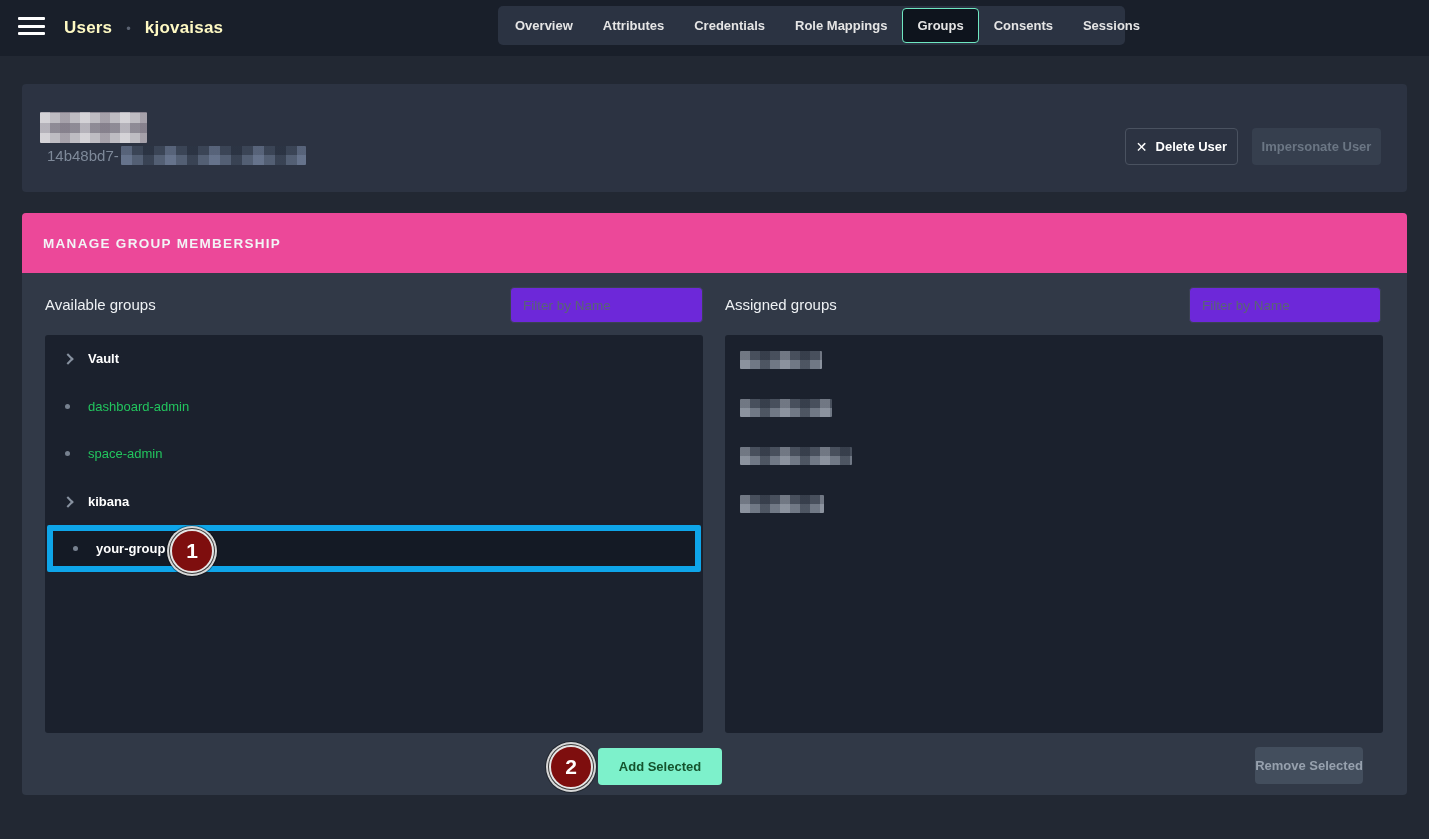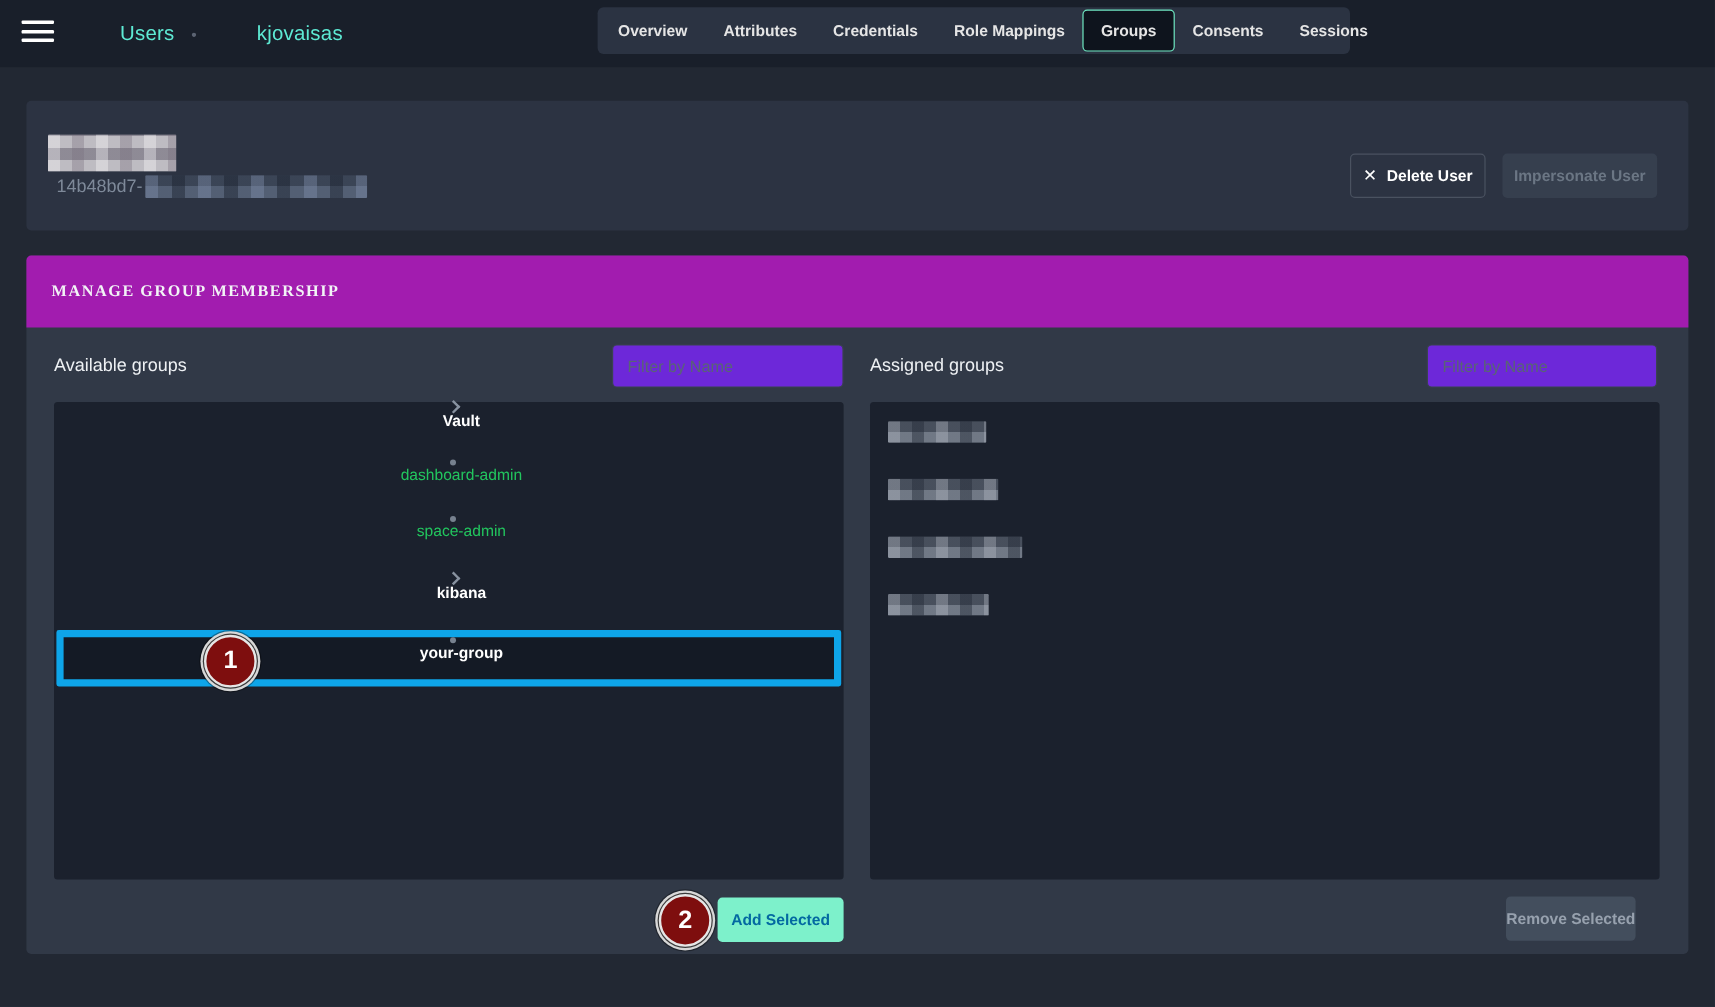--- a/index.html
+++ b/index.html
@@ -10,21 +10,21 @@
     color:#fff;
     overflow:hidden;
   }
   .stage { position:relative; width:1429px; height:839px; }
 
   
   .topbar { position:absolute; left:0; top:0; width:1429px; height:56px; background:#191f2a; }
   .hamburger { position:absolute; left:18px; top:17px; width:27px; height:22px; cursor:pointer; }
   .hamburger span { display:block; height:3px; background:#fff; border-radius:1px; margin-bottom:4.5px; }
   .breadcrumb { position:absolute; left:64px; top:0; height:56px; display:flex; align-items:center; gap:14px; }
-  .breadcrumb .crumb { font-size:17px; font-weight:normal; color:#5eead4; letter-spacing:.2px;margin-left:36px; }
+  .breadcrumb .crumb { font-size:17px; font-weight:bold; color:#fef9c3; letter-spacing:.2px; }
   .breadcrumb .sep { color:#5b6372; font-size:13px; }
 
   
   .tabbar { position:absolute; left:498px; top:6px; width:627px; height:39px; background:#2b3342;
             border-radius:5px; display:flex; align-items:stretch; padding:2px; }
   .tab { flex:1 1 auto; display:flex; align-items:center; justify-content:center;
          font-size:13px; font-weight:bold; color:#e5e5e5; white-space:nowrap; padding:0 14px;
          border:1px solid transparent; border-radius:4px; cursor:pointer; }
   .tab.active { background:#0e141d; border-color:#6fe8c2; }
 
@@ -50,55 +50,55 @@
   .btn { display:flex; align-items:center; justify-content:center; gap:8px; border-radius:4px;
          font-size:13px; font-weight:bold; cursor:pointer; }
   .btn-delete { position:absolute; left:1103px; top:44px; width:113px; height:37px;
                 background:transparent; border:1px solid #4a5260; color:#fff; }
   .btn-delete .x-ico { font-size:14px; font-weight:bold; }
   .btn-impersonate { position:absolute; left:1230px; top:44px; width:129px; height:37px;
                      background:#363f4e; color:#6b7684; cursor:default; }
 
   
   .section { position:absolute; left:22px; top:213px; width:1385px; height:582px; background:#313947; border-radius:4px; }
-  .section-head { position:absolute; left:0; top:0; width:100%; height:60px; background:#a21caf;
-                  border-radius:4px 4px 0 0; display:flex; align-items:center; padding-left:21px;font-family:Liberation Serif, serif; }
+  .section-head { position:absolute; left:0; top:0; width:100%; height:60px; background:#ec4899;
+                  border-radius:4px 4px 0 0; display:flex; align-items:center; padding-left:21px; }
   .section-title { font-size:13.5px; font-weight:bold; letter-spacing:1.3px; color:#f2f4f6; }
 
   .col-label { position:absolute; top:73px; height:36px; display:flex; align-items:center; font-size:15px; color:#eef1f4; }
   .lbl-available { left:23px; }
   .lbl-assigned  { left:703px; }
   .filter-input { position:absolute; top:74px; height:36px; background:#6d28d9; border:1px solid #3a4250;
                   border-radius:4px; color:#aeb6c2; font-size:13.5px; padding:0 12px;
                   font-family:"Liberation Sans","DejaVu Sans",sans-serif; }
   .filter-input::placeholder { color:#596475; }
   .filter-available { left:488px; width:193px; }
   .filter-assigned  { left:1167px; width:192px; }
 
   .panel { position:absolute; top:122px; width:658px; height:398px; background:#1b212d; border-radius:3px; }
   .panel-available { left:23px; }
   .panel-assigned  { left:703px; }
 
-  .grow { height:47.6px; display:flex; align-items:center; padding-left:17px; cursor:pointer;flex-direction:column; }
+  .grow { height:47.6px; display:flex; align-items:center; padding-left:17px; cursor:pointer; }
   .grow .ico-wrap { width:22px; display:flex; align-items:center; }
   .chevron-right { width:8px; height:8px; border-top:2px solid #8892a0; border-right:2px solid #8892a0;
                    transform:rotate(45deg); margin-left:2px; }
   .bullet { width:5px; height:5px; border-radius:50%; background:#77818f; margin-left:3px; }
   .gname { font-size:13px; margin-left:4px; }
   .gname.parent { font-weight:bold; color:#fff; }
   .gname.muted  { font-weight:normal; color:#22c55e; }
   .grow.selected { position:relative; height:47px; margin:0 2px; background:#141a25;
                    border:6px solid #0ea5e9; border-radius:2px; }
   .grow.selected .gname { font-weight:bold; color:#fff; }
 
   .redacted-item { position:absolute; left:15px; height:18px; }
 
   
-  .btn-add { position:absolute; left:576px; top:535px; width:105px; height:37px;
-             background:#7df1cb; color:#0369a1; border-radius:4px; }
+  .btn-add { position:absolute; left:576px; top:535px; width:124px; height:37px;
+             background:#7df1cb; color:#14532d; border-radius:4px; }
   .btn-remove { position:absolute; left:1233px; top:534px; width:108px; height:37px;
                 background:#434e5d; color:#97a1ae; border-radius:4px; cursor:default; }
 
   
   .anno { position:absolute; width:44px; height:44px; border-radius:50%; background:#7e0e0e;
           border:2px solid #e6e6e6; box-shadow:0 0 0 1px #3a3a3a, 0 0 0 3px #d7d7d7, 0 0 0 4px rgba(0,0,0,.35);
           display:flex; align-items:center; justify-content:center;
           color:#fff; font-size:21px; font-weight:bold; }
   .anno-1 { left:170px; top:529px; }
   .anno-2 { left:549px; top:745px; }

